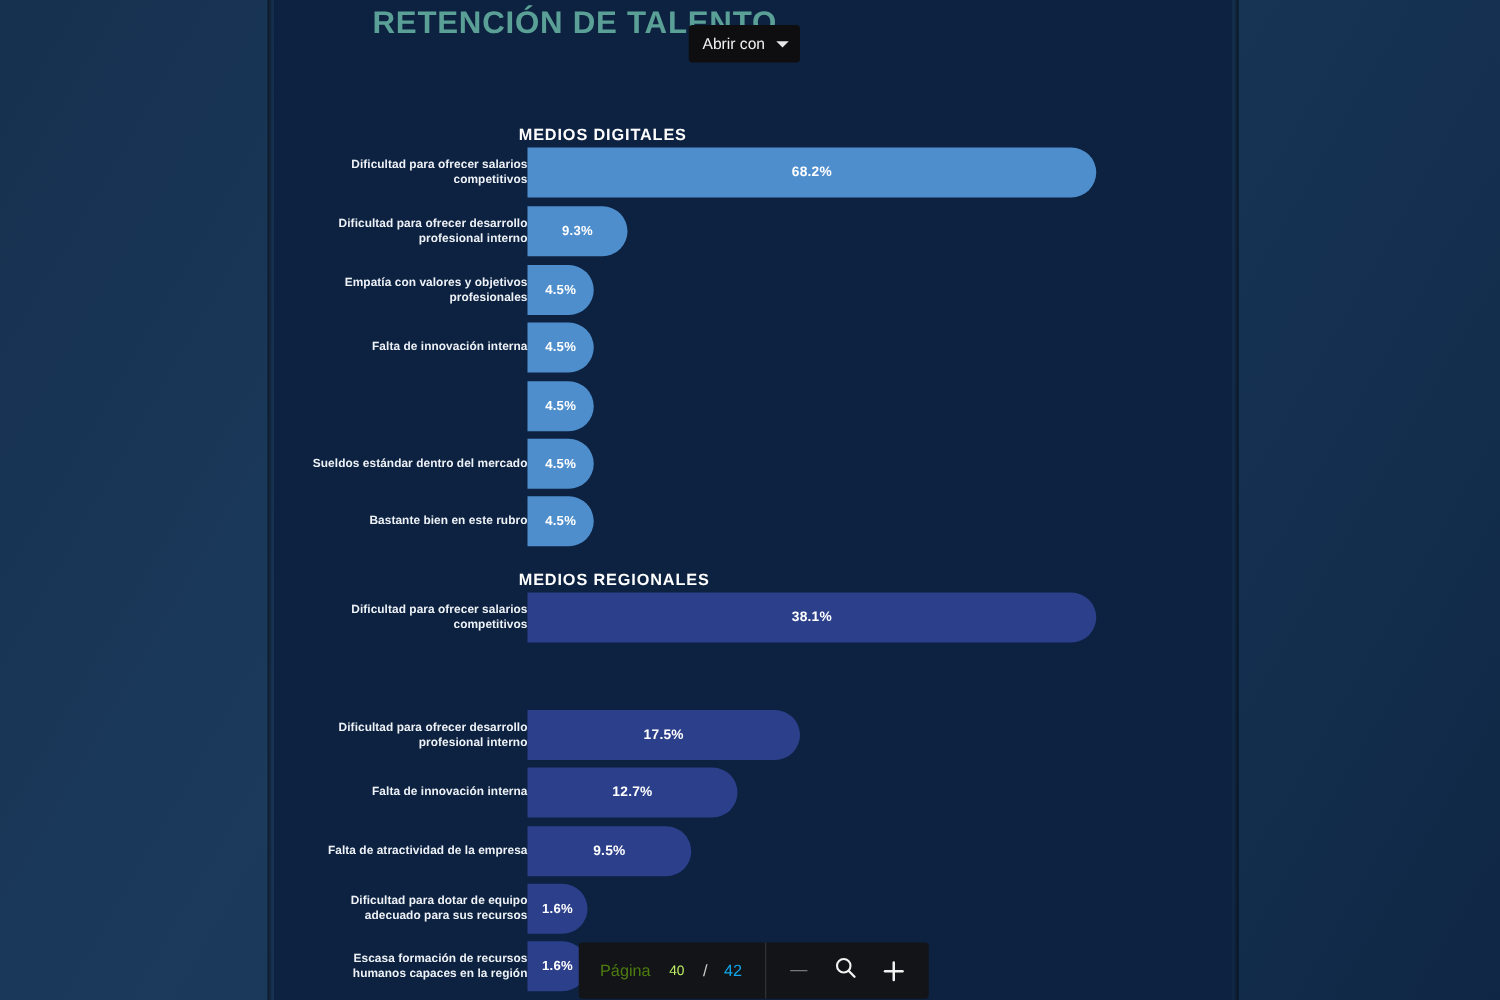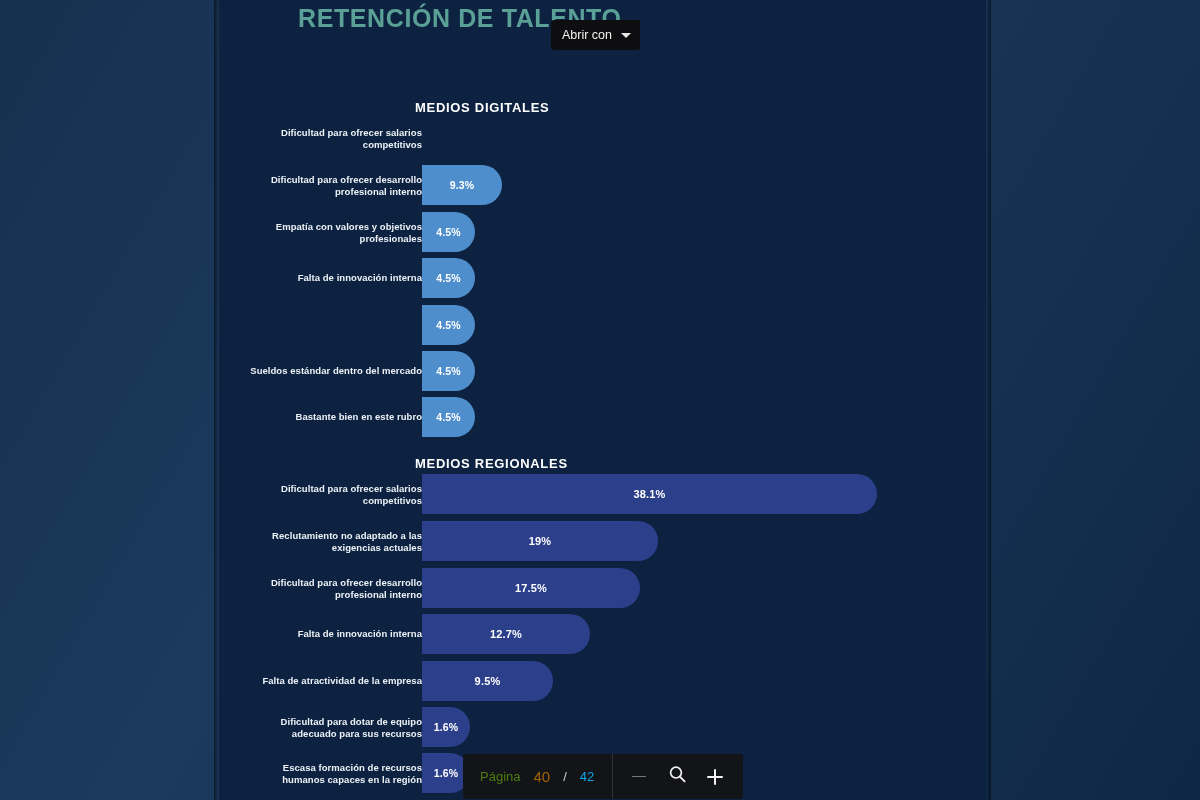--- a/index.html
+++ b/index.html
@@ -168,21 +168,21 @@
   }
   #page-group {
     display: flex;
     align-items: center;
     gap: 13px;
     padding: 0 18px 0 17px;
     border-right: 1px solid #2f3136;
   }
   #page-word { font-size: 13px; color: #4d7c0f; }
   #page-current {
-    font-size: 15px; color: #a16207; min-width: 16px; text-align: center;
+    font-size: 11px; color: #bef264; min-width: 16px; text-align: center;
   }
   #page-sep { font-size: 13px; color: #cfcfcf; }
   #page-total { font-size: 13px; color: #0ea5e9; }
 
   #zoom-group {
     display: flex;
     align-items: center;
     gap: 8px;
     padding: 0 13px 0 11px;
   }
@@ -212,20 +212,25 @@
   <div id="page">
 
     <div id="doc-title">RETENCIÓN DE TALENTO</div>
 
 
     <div class="section-title" id="section-title-digitales">MEDIOS DIGITALES</div>
 
     <div class="bars" id="bars-digitales" style="height: 319px;">
         <div class="bar-row" style="height: 40px; top: 0px; position: absolute;">
           <div class="bar-label" style="top: 50%; transform: translateY(-50%);">Dificultad para ofrecer salarios competitivos</div>
+          <div class="bar-track" style="width: 455px; height: 40px;">
+            <div class="bar-fill digital">
+              <span class="bar-value">68.2%</span>
+            </div>
+          </div>
         </div>
         <div class="bar-row" style="height: 40px; top: 47px; position: absolute;">
           <div class="bar-label" style="top: 50%; transform: translateY(-50%);">Dificultad para ofrecer desarrollo profesional interno</div>
           <div class="bar-track" style="width: 80px; height: 40px;">
             <div class="bar-fill digital">
               <span class="bar-value small">9.3%</span>
             </div>
           </div>
         </div>
         <div class="bar-row" style="height: 40px; top: 94px; position: absolute;">
@@ -270,28 +275,20 @@
       </div>
 
     <div class="section-title" id="section-title-regionales">MEDIOS REGIONALES</div>
 
     <div class="bars" id="bars-regionales" style="height: 319px;">
         <div class="bar-row" style="height: 40px; top: 0px; position: absolute;">
           <div class="bar-label" style="top: 50%; transform: translateY(-50%);">Dificultad para ofrecer salarios competitivos</div>
           <div class="bar-track" style="width: 455px; height: 40px;">
             <div class="bar-fill regional">
               <span class="bar-value">38.1%</span>
-            </div>
-          </div>
-        </div>
-        <div class="bar-row" style="height: 40px; top: 47px; position: absolute;">
-          <div class="bar-label" style="top: 50%; transform: translateY(-50%);">Reclutamiento no adaptado a las exigencias actuales</div>
-          <div class="bar-track" style="width: 236px; height: 40px;">
-            <div class="bar-fill regional">
-              <span class="bar-value">19%</span>
             </div>
           </div>
         </div>
         <div class="bar-row" style="height: 40px; top: 94px; position: absolute;">
           <div class="bar-label" style="top: 50%; transform: translateY(-50%);">Dificultad para ofrecer desarrollo profesional interno</div>
           <div class="bar-track" style="width: 218px; height: 40px;">
             <div class="bar-fill regional">
               <span class="bar-value">17.5%</span>
             </div>
           </div>

